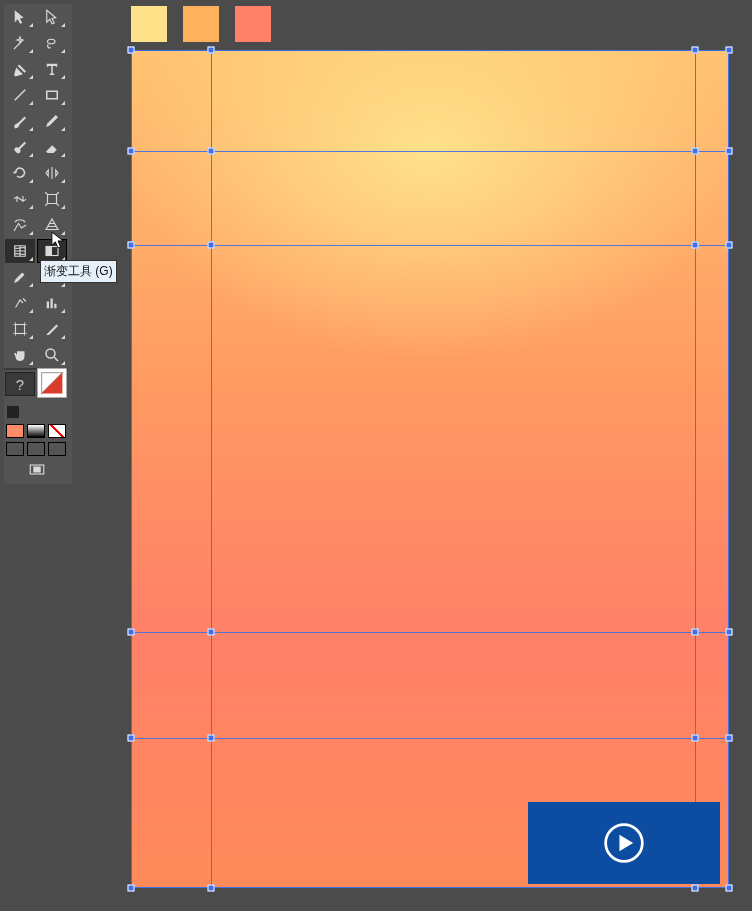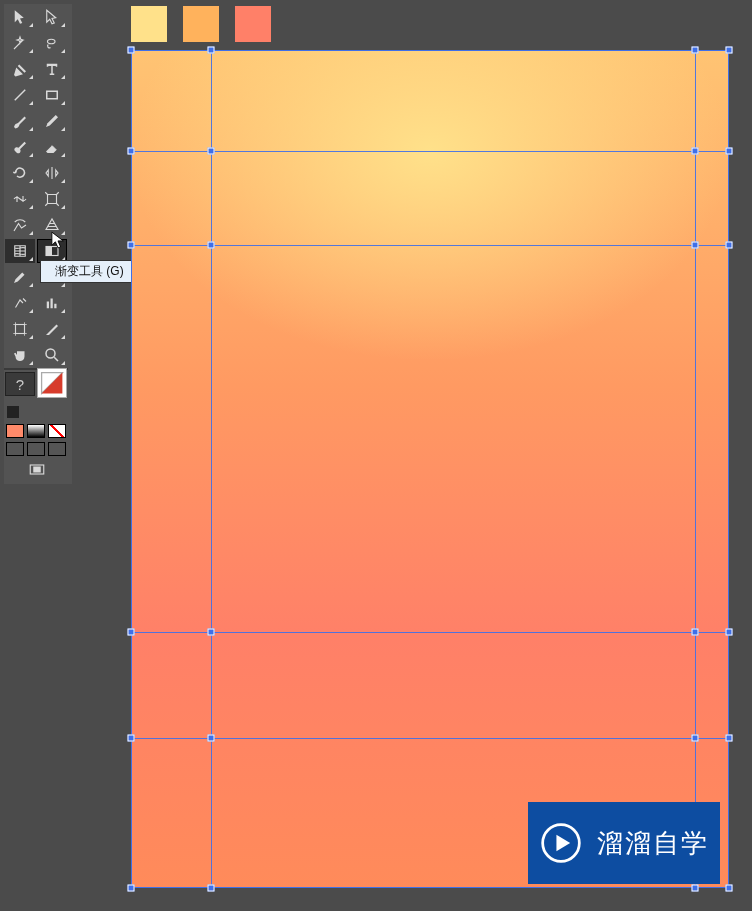--- a/index.html
+++ b/index.html
@@ -103,21 +103,21 @@
 
   
   .tooltip {
     position: absolute;
     left: 40px;
     top: 260px;
     background: #e6f0fa;
     color: #111;
     border: 1px solid #333;
     font-size: 12px;
-    padding: 2px 14px;
+    padding: 2px 3px;
     white-space: nowrap;
   }
 
   
   .canvas-wrap {
     position: absolute;
     left: 131px;
     top: 50px;
     width: 598px;
     height: 838px;
@@ -445,14 +445,13 @@
 
 <svg class="fake-cursor" viewBox="0 0 16 20">
   <path d="M1 1l0 15 4-4 3 7 3-1-3-7 6 0z" fill="#fff" stroke="#000" stroke-width="1"></path>
 </svg>
 
 <div class="badge">
   <svg viewBox="0 0 48 48">
     <circle cx="24" cy="24" r="20" fill="none" stroke="#fff" stroke-width="3"></circle>
     <polygon points="19,15 19,33 34,24" fill="#fff"></polygon>
   </svg>
-  <span>溜溜自学</span>
 </div>
 
 </body></html>

